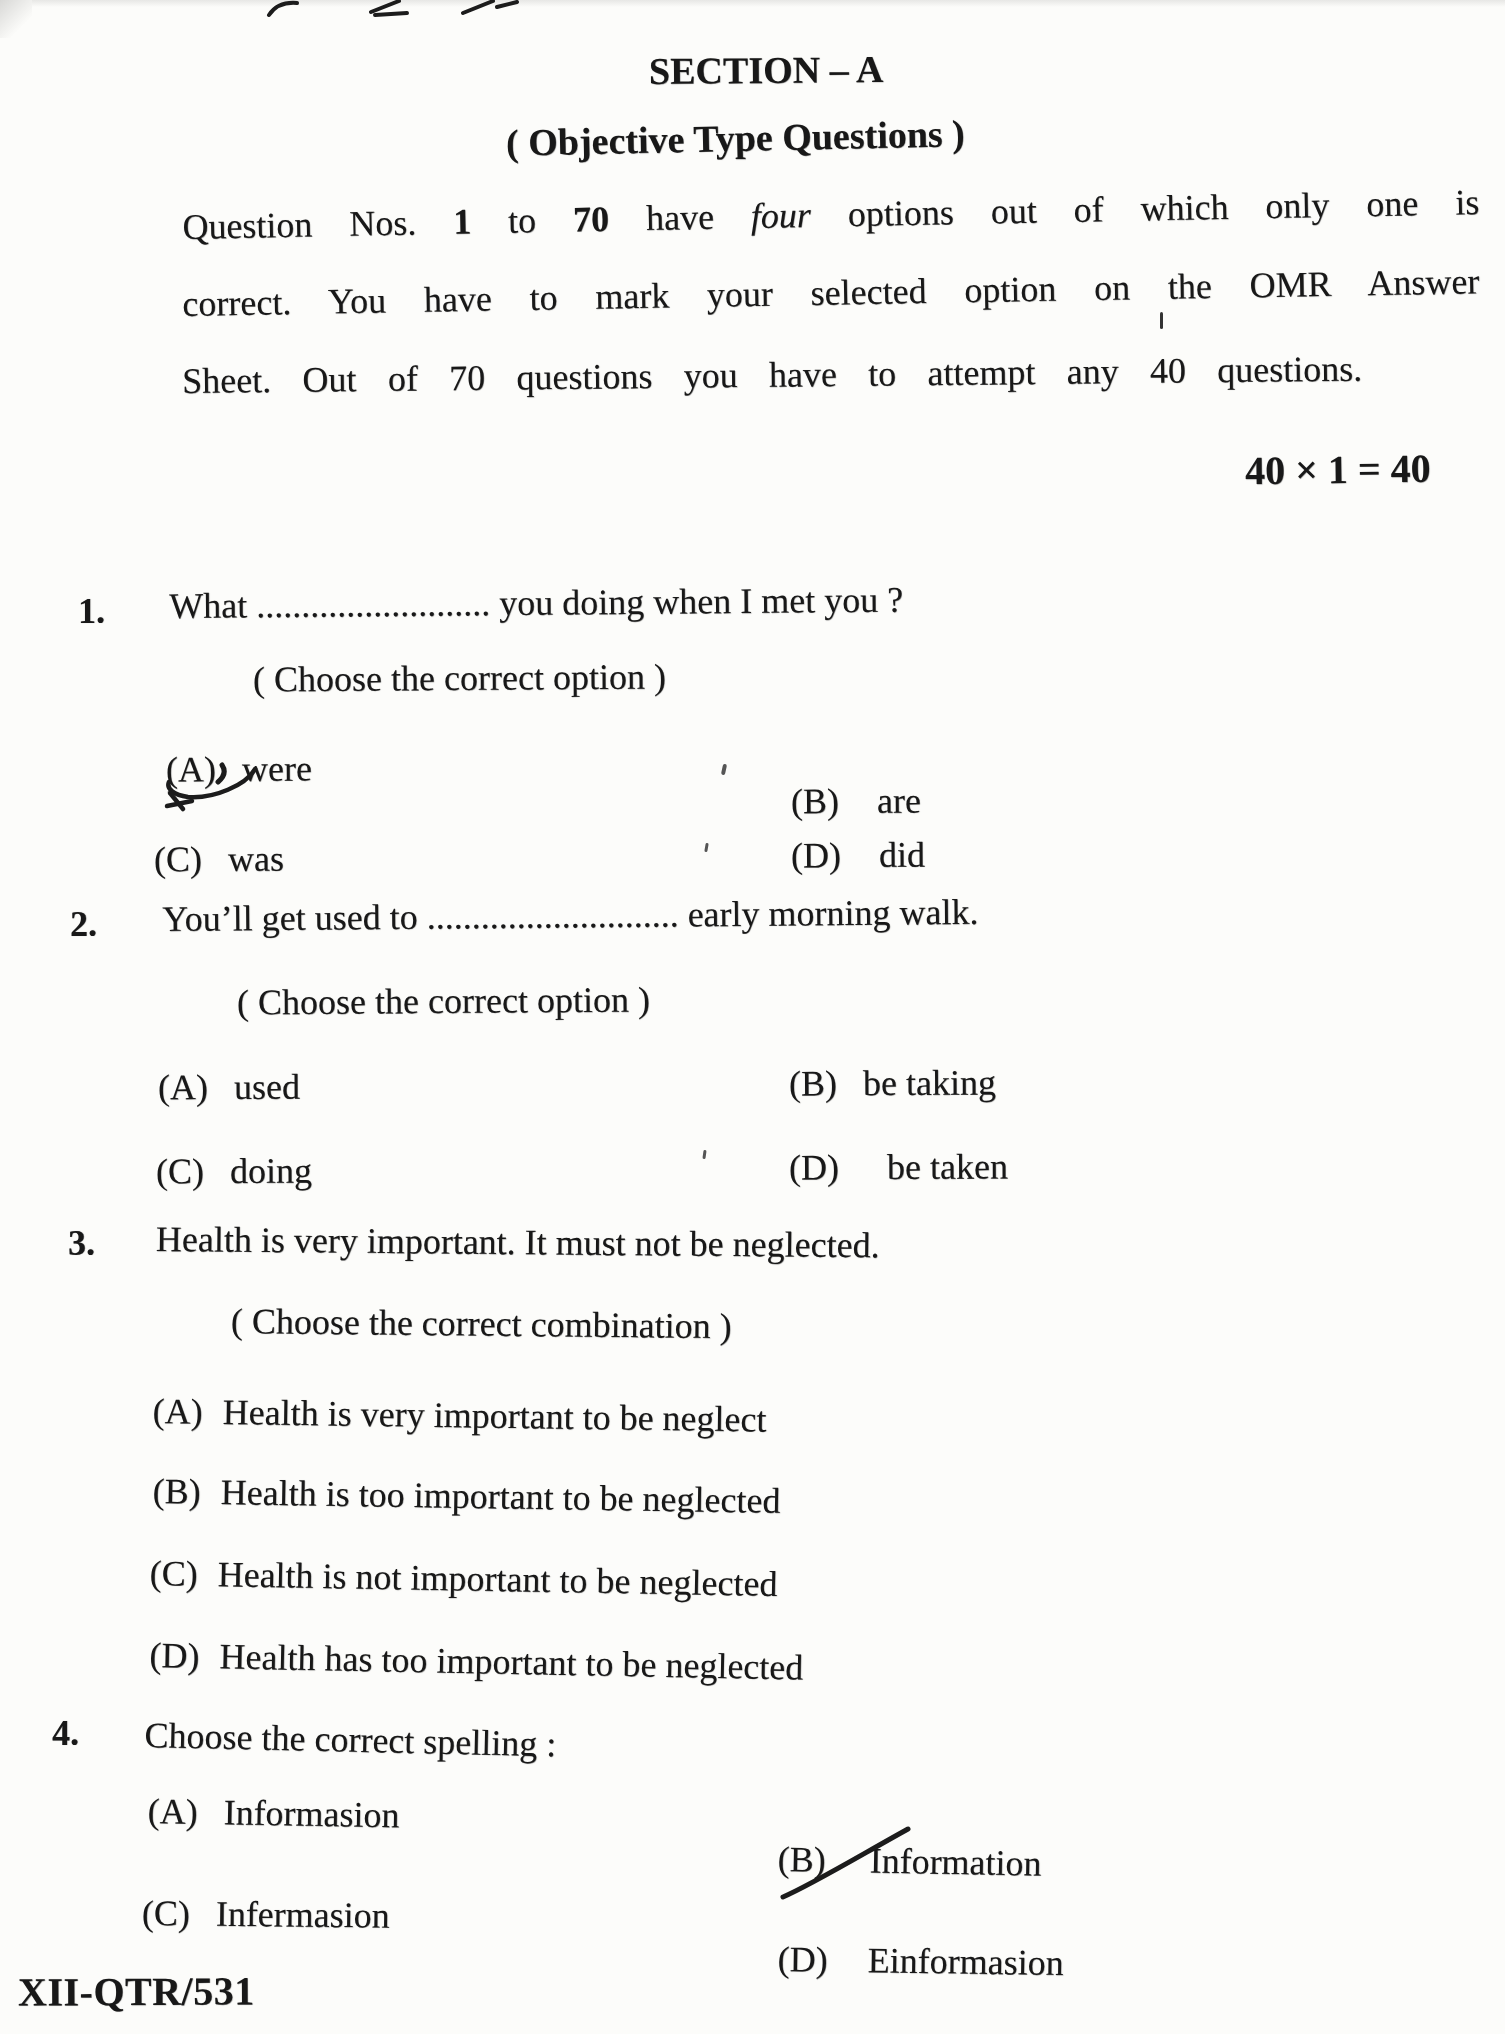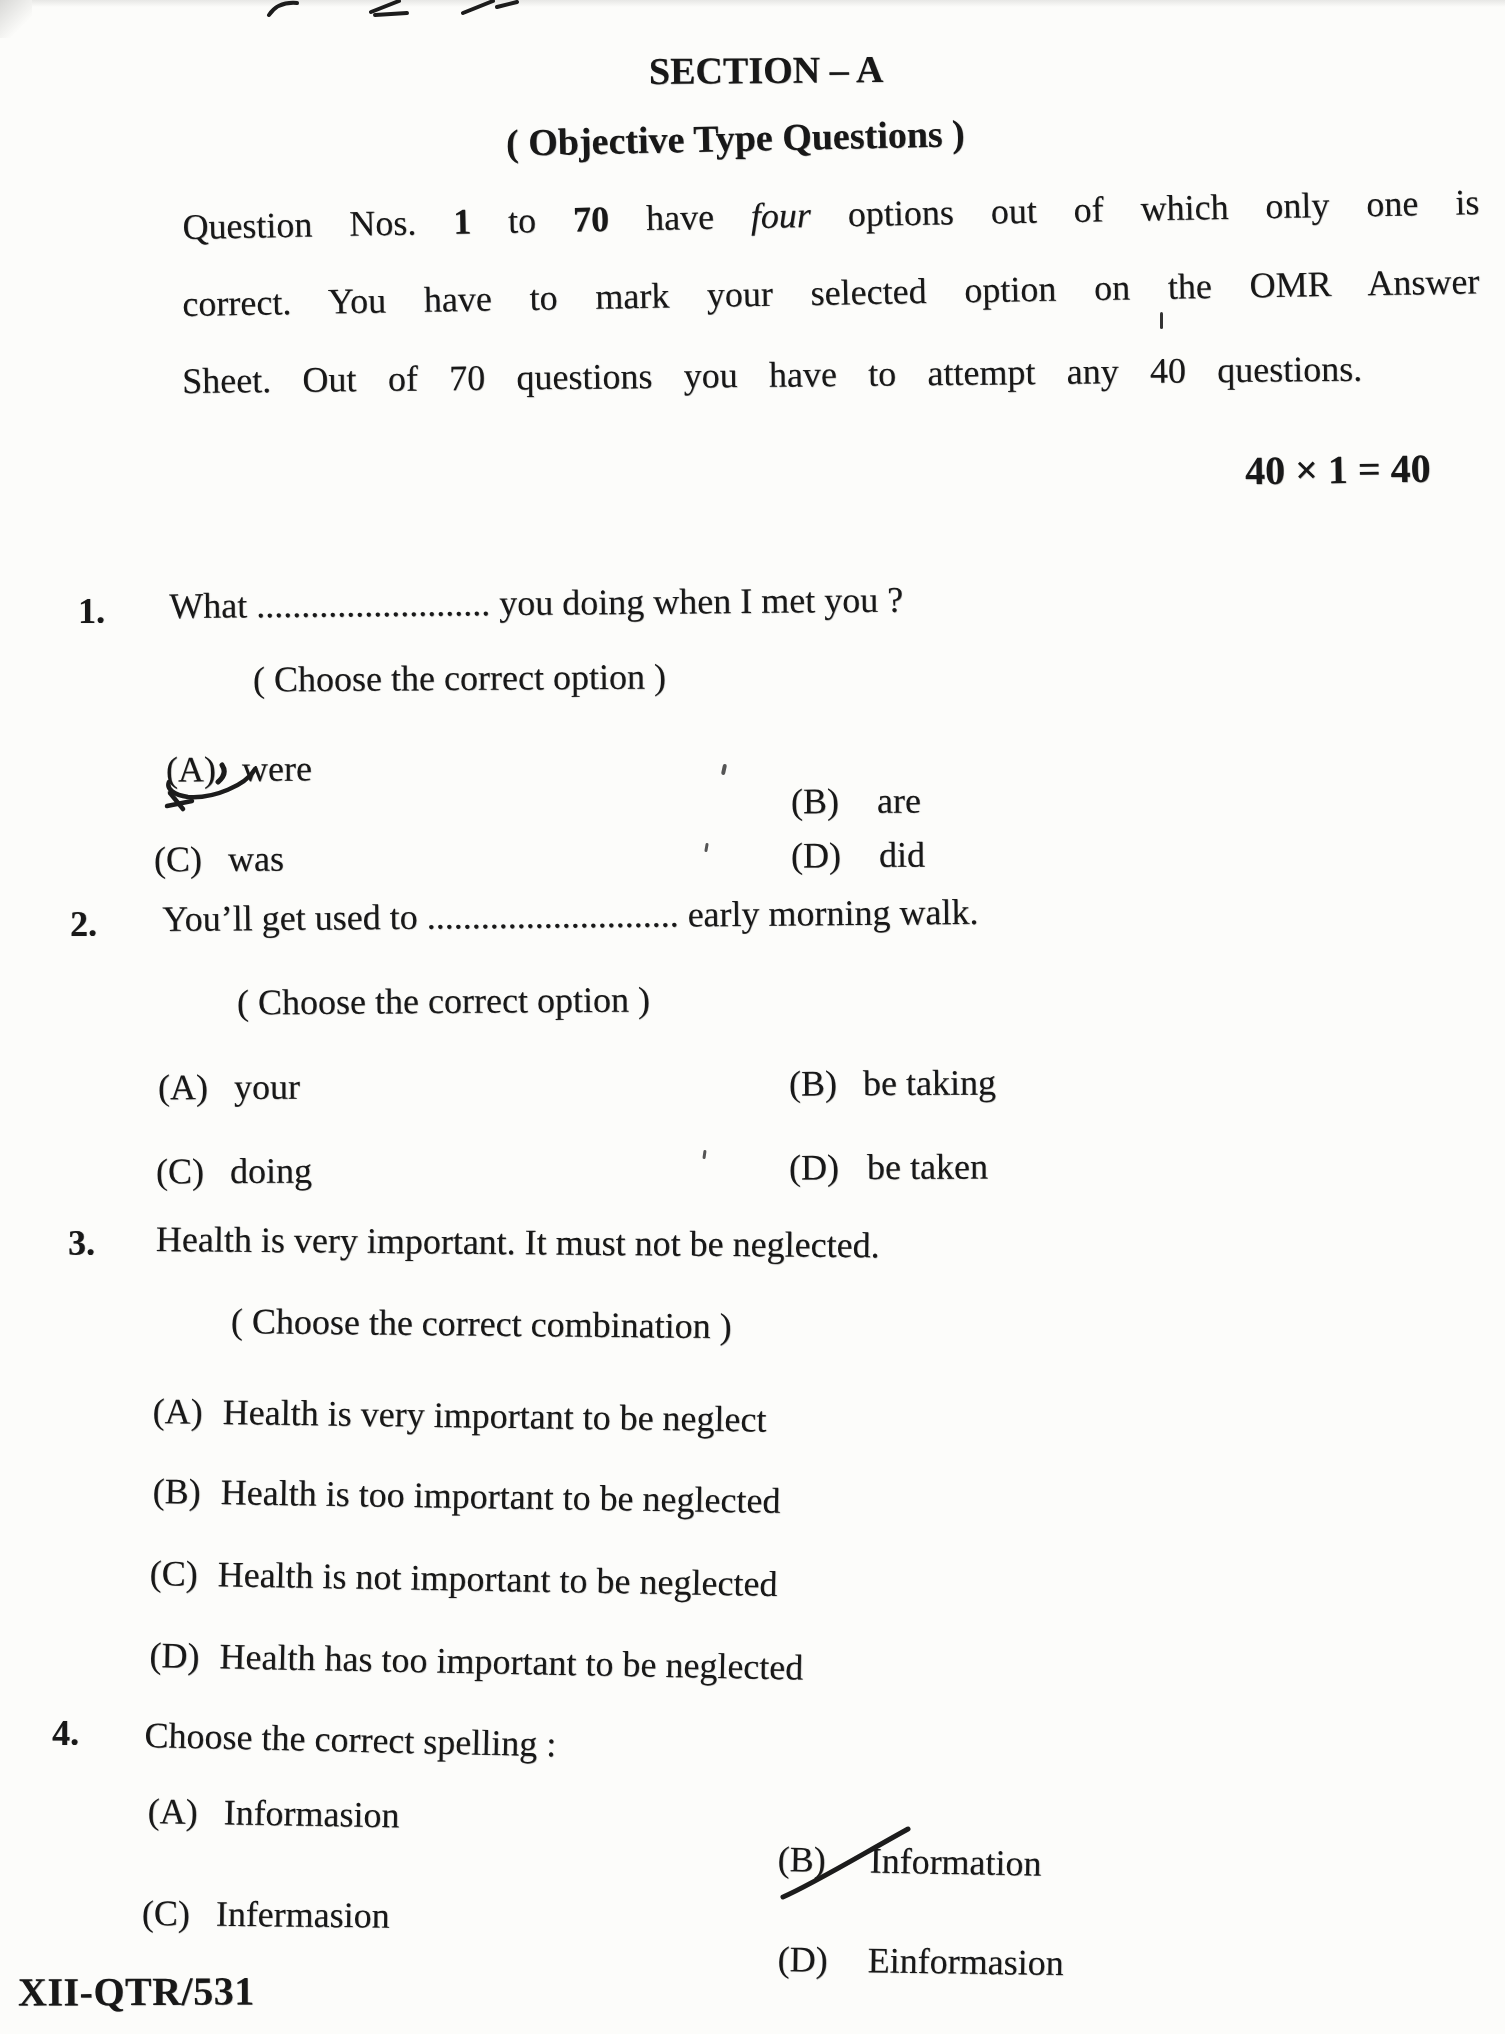--- a/index.html
+++ b/index.html
@@ -88,30 +88,30 @@
     <path d="M97,14 C88,30 56,44 30,42 C16,40 8,34 11,27" stroke-width="4.5"></path>
     <path d="M34,46 L9,51" stroke-width="4.5"></path>
     <path d="M12,38 L25,54" stroke-width="4.5"></path>
   </svg>
 
   <div class="abs qnum ink" style="left:70px;top:903px;">2.</div>
   <div class="abs qtext ink" style="left:162px;top:898px;transform:rotate(-0.5deg);transform-origin:left top;">You’ll get used to ............................ early morning walk.</div>
   <div class="abs qhint ink" style="left:237px;top:980px;transform:rotate(-0.4deg);">( Choose the correct option )</div>
 
   <div class="abs opt ink" style="left:158px;top:1066px;transform:rotate(-0.3deg);">
-    <span class="olabel">(A)</span><span class="otext">your</span>
+    <span class="olabel">(A)</span><span class="otext">used</span>
   </div>
   <div class="abs opt ink" style="left:789px;top:1062px;transform:rotate(-0.3deg);">
     <span class="olabel">(B)</span><span class="otext" style="">be taking</span>
   </div>
   <div class="abs opt ink" style="left:156px;top:1150px;transform:rotate(-0.3deg);">
     <span class="olabel">(C)</span><span class="otext">doing</span>
   </div>
   <div class="abs opt ink" style="left:789px;top:1146px;transform:rotate(-0.3deg);">
-    <span class="olabel">(D)</span><span class="otext" style="margin-left:28px;">be taken</span>
+    <span class="olabel">(D)</span><span class="otext" style="margin-left:48px;">be taken</span>
   </div>
 
   <div class="abs qnum ink" style="left:68px;top:1222px;">3.</div>
   <div class="abs qtext ink" style="left:156px;top:1218px;transform:rotate(0.5deg);transform-origin:left top;">Health is very important. It must not be neglected.</div>
   <div class="abs qhint ink" style="left:231px;top:1300px;transform:rotate(0.6deg);transform-origin:left top;">( Choose the correct combination )</div>
 
   <div class="abs opt ink" style="left:153px;top:1390px;transform:rotate(0.8deg);transform-origin:left top;">
     <span class="olabel">(A)</span><span class="otext" style="margin-left:20px;">Health is very important to be neglect</span>
   </div>
   <div class="abs opt ink" style="left:153px;top:1470px;transform:rotate(0.9deg);transform-origin:left top;">

